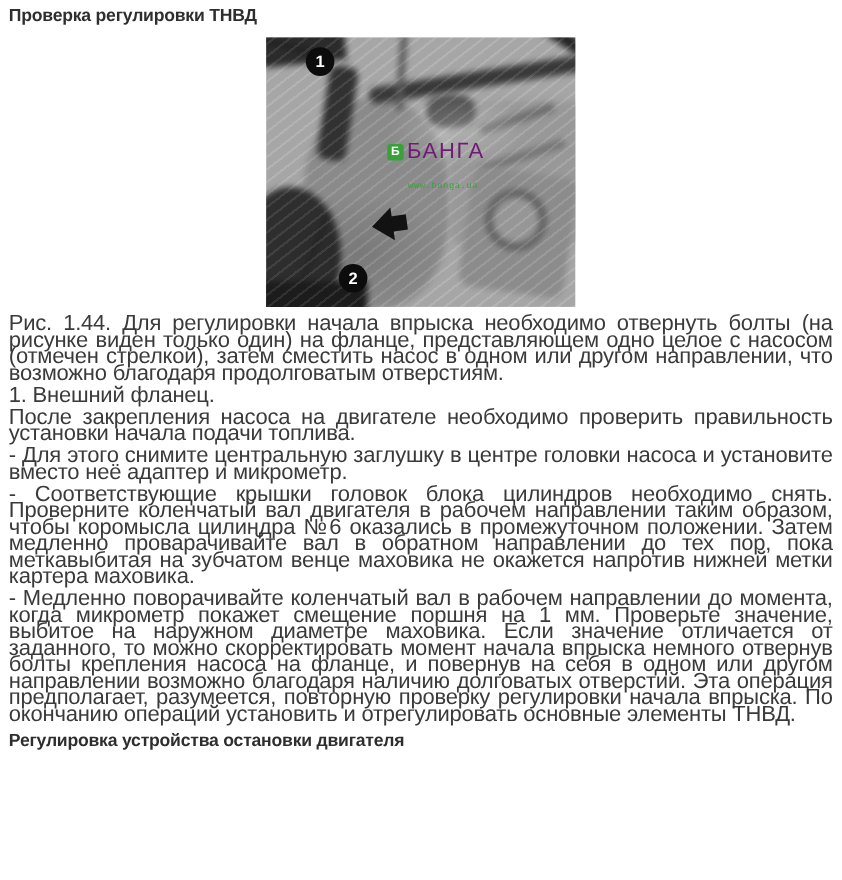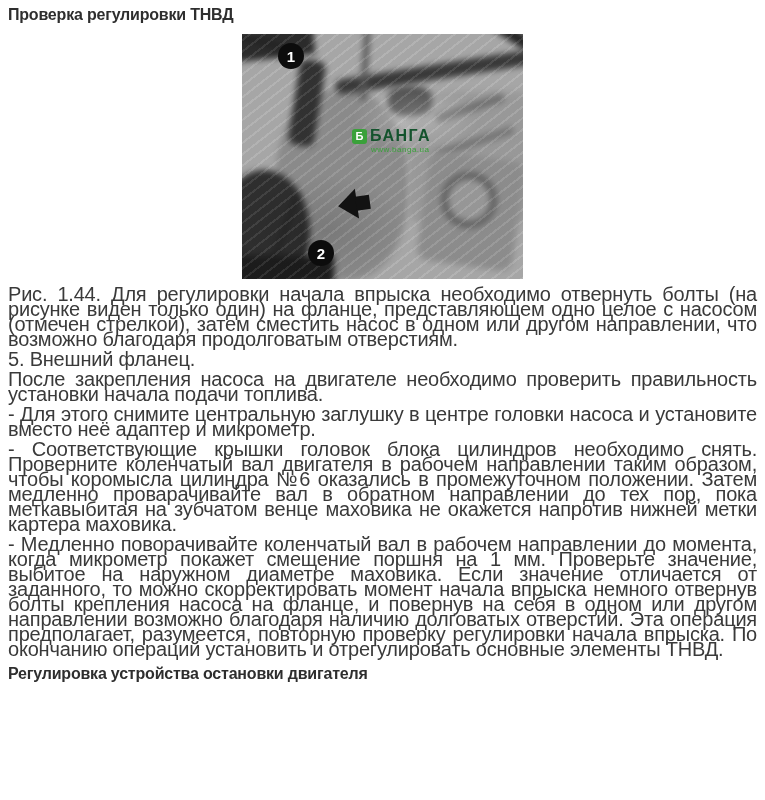--- a/index.html
+++ b/index.html
@@ -60,22 +60,22 @@
   .marker.m2{left:66px;top:206px;}
   .arrow{position:absolute;left:96px;top:155px;display:flex;align-items:center;transform:rotate(-8deg);}
   .arrow .tri{width:0;height:0;border-top:15px solid transparent;border-bottom:15px solid transparent;border-right:19px solid #121212;}
   .arrow .stem{width:14px;height:14px;background:#121212;margin-left:-1px;}
   .wm{position:absolute;left:110px;top:94px;line-height:1;}
   .wm-row{display:flex;align-items:center;gap:3px;}
   .wm-logo{
     width:15px;height:15px;background:#3aa13a;border-radius:3px;color:#fff;
     font-size:11px;font-weight:bold;display:flex;align-items:center;justify-content:center;
   }
-  .wm-name{font-size:16px;font-weight:bold;color:#14532d;letter-spacing:1.5px;}
-  .wm-url{font-size:8px;color:#3aa13a;margin-top:2px;margin-left:19px;letter-spacing:0.5px;}
+  .wm-name{font-size:20px;font-weight:normal;color:#701a75;letter-spacing:1.5px;}
+  .wm-url{font-size:8px;color:#3aa13a;margin-top:18px;margin-left:19px;letter-spacing:0.5px;font-family:Liberation Mono, monospace;}
 </style>
 </head>
 <body>
 
 <div class="page">
 
   <h2 class="heading">Проверка регулировки ТНВД</h2>
 
   <figure>
     <div class="photo">
@@ -107,21 +107,21 @@
           <span class="wm-logo">Б</span>
           <span class="wm-name">БАНГА</span>
         </div>
         <div class="wm-url">www.banga.ua</div>
       </div>
     </div>
   </figure>
 
   <p class="just">Рис. 1.44. Для регулировки начала впрыска необходимо отвернуть болты (на рисунке виден только один) на фланце, представляющем одно целое с насосом (отмечен стрелкой), затем сместить насос в одном или другом направлении, что возможно благодаря продолговатым отверстиям.</p>
 
-  <p>5. Внешний фланец.</p>
+  <p>1. Внешний фланец.</p>
 
   <p class="just">После закрепления насоса на двигателе необходимо проверить правильность установки начала подачи топлива.</p>
   <p class="just">- Для этого снимите центральную заглушку в центре головки насоса и установите вместо неё адаптер и микрометр.</p>
   <p class="just">- Соответствующие крышки головок блока цилиндров необходимо снять. Проверните коленчатый вал двигателя в рабочем направлении таким образом, чтобы коромысла цилиндра №6 оказались в промежуточном положении. Затем медленно проварачивайте вал в обратном направлении до тех пор, пока меткавыбитая на зубчатом венце маховика не окажется напротив нижней метки картера маховика.</p>
 
 
   <p class="just">- Медленно поворачивайте коленчатый вал в рабочем направлении до момента, когда микрометр покажет смещение поршня на 1 мм. Проверьте значение, выбитое на наружном диаметре маховика. Если значение отличается от заданного, то можно скорректировать момент начала впрыска немного отвернув болты крепления насоса на фланце, и повернув на себя в одном или другом направлении возможно благодаря наличию долговатых отверстий. Эта операция предполагает, разумеется, повторную проверку регулировки начала впрыска. По окончанию операций установить и отрегулировать основные элементы ТНВД.</p>
 
   <h2 class="heading bottom">Регулировка устройства остановки двигателя</h2>
 

